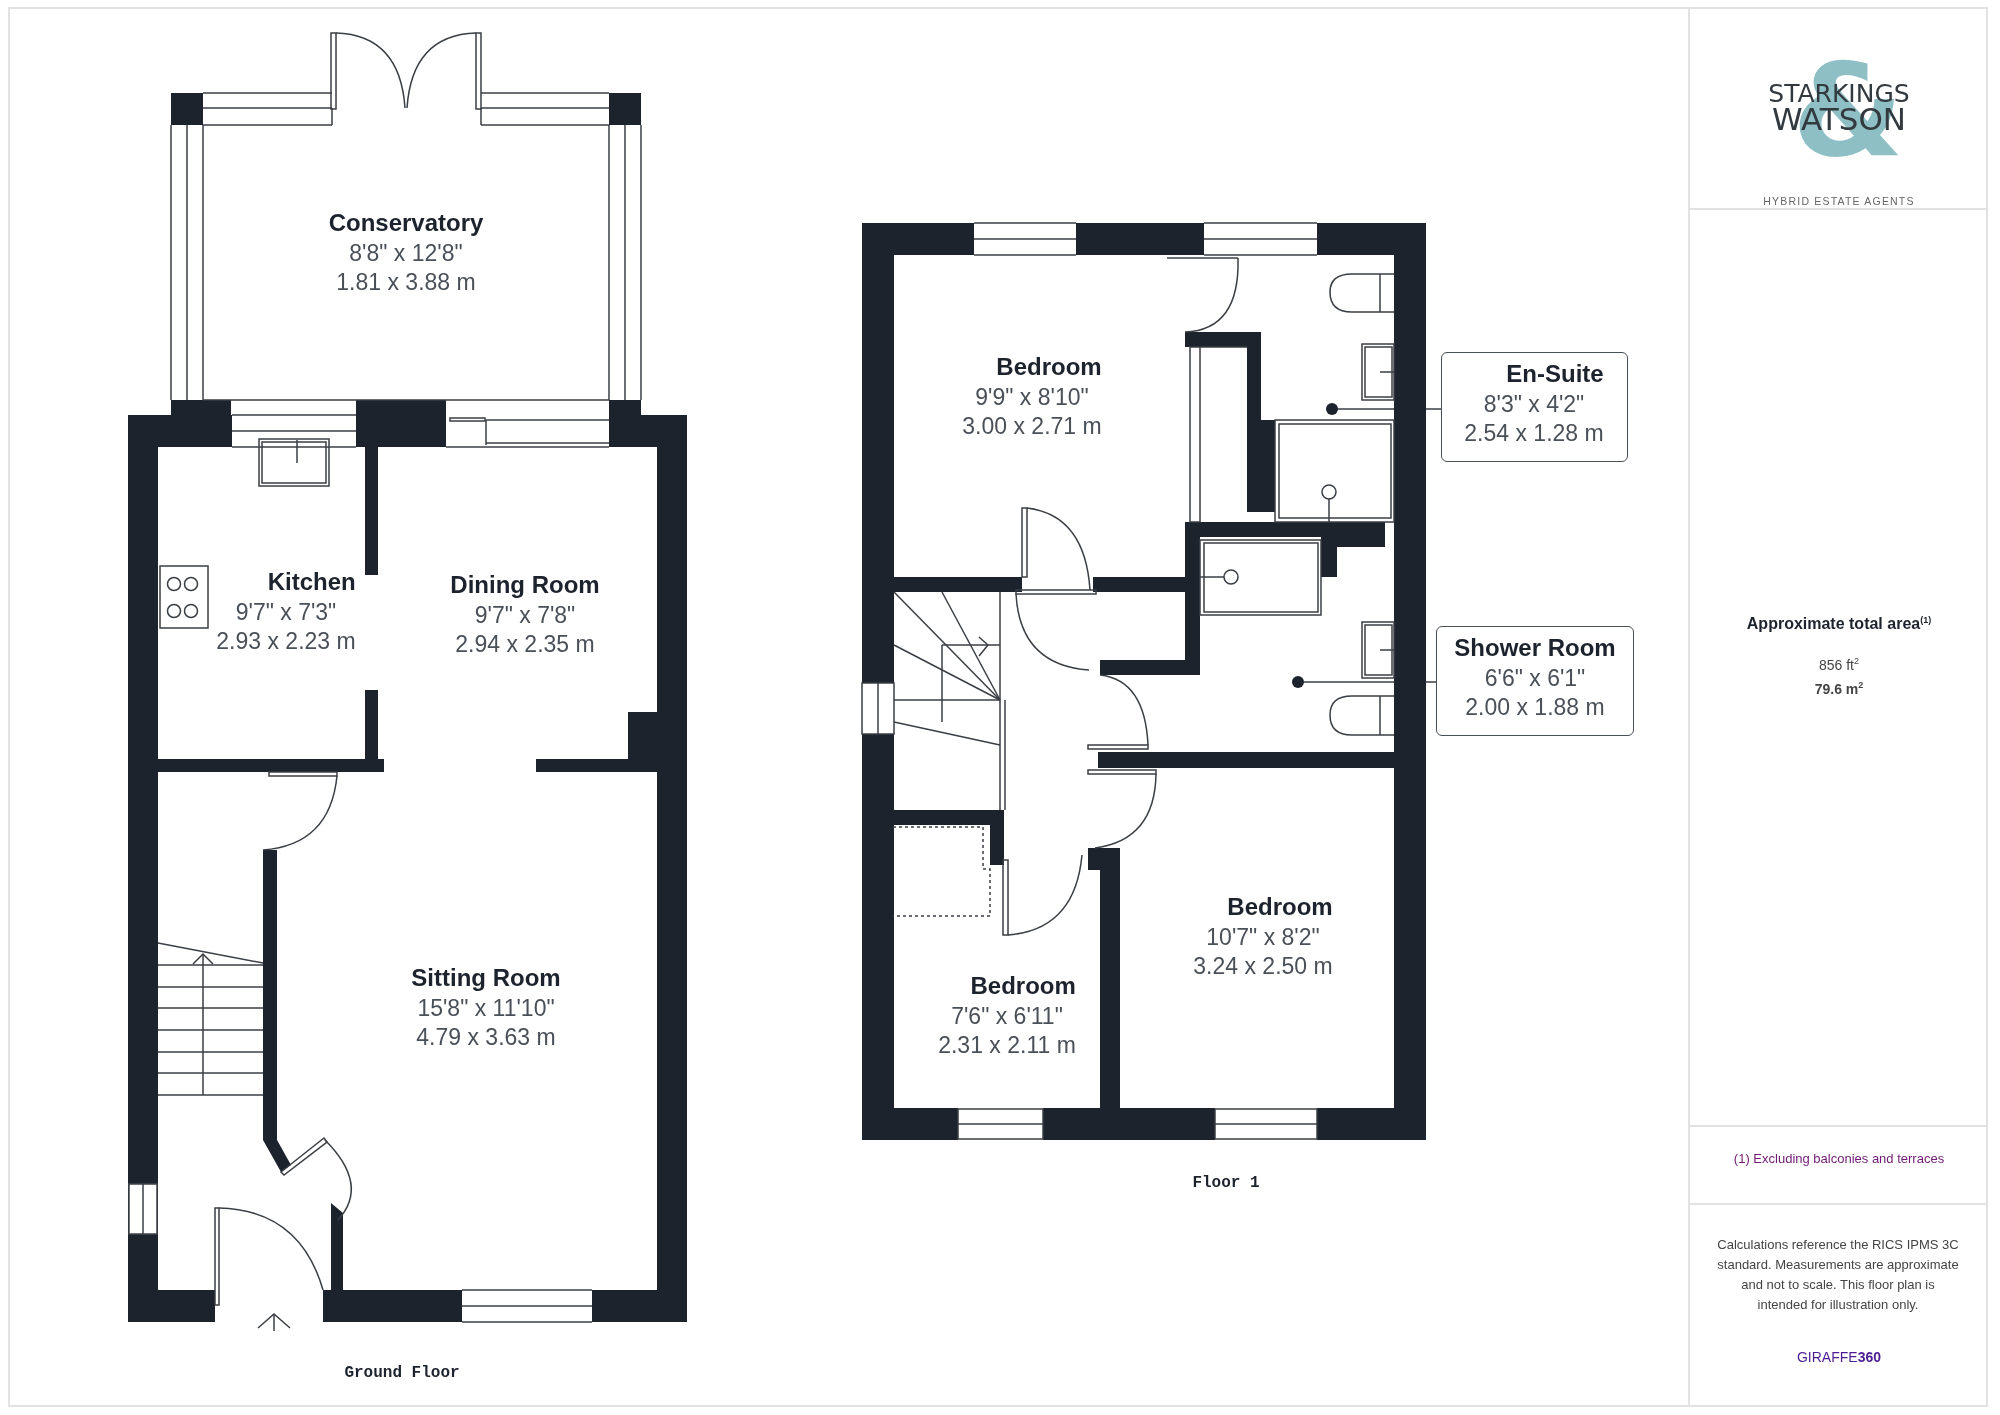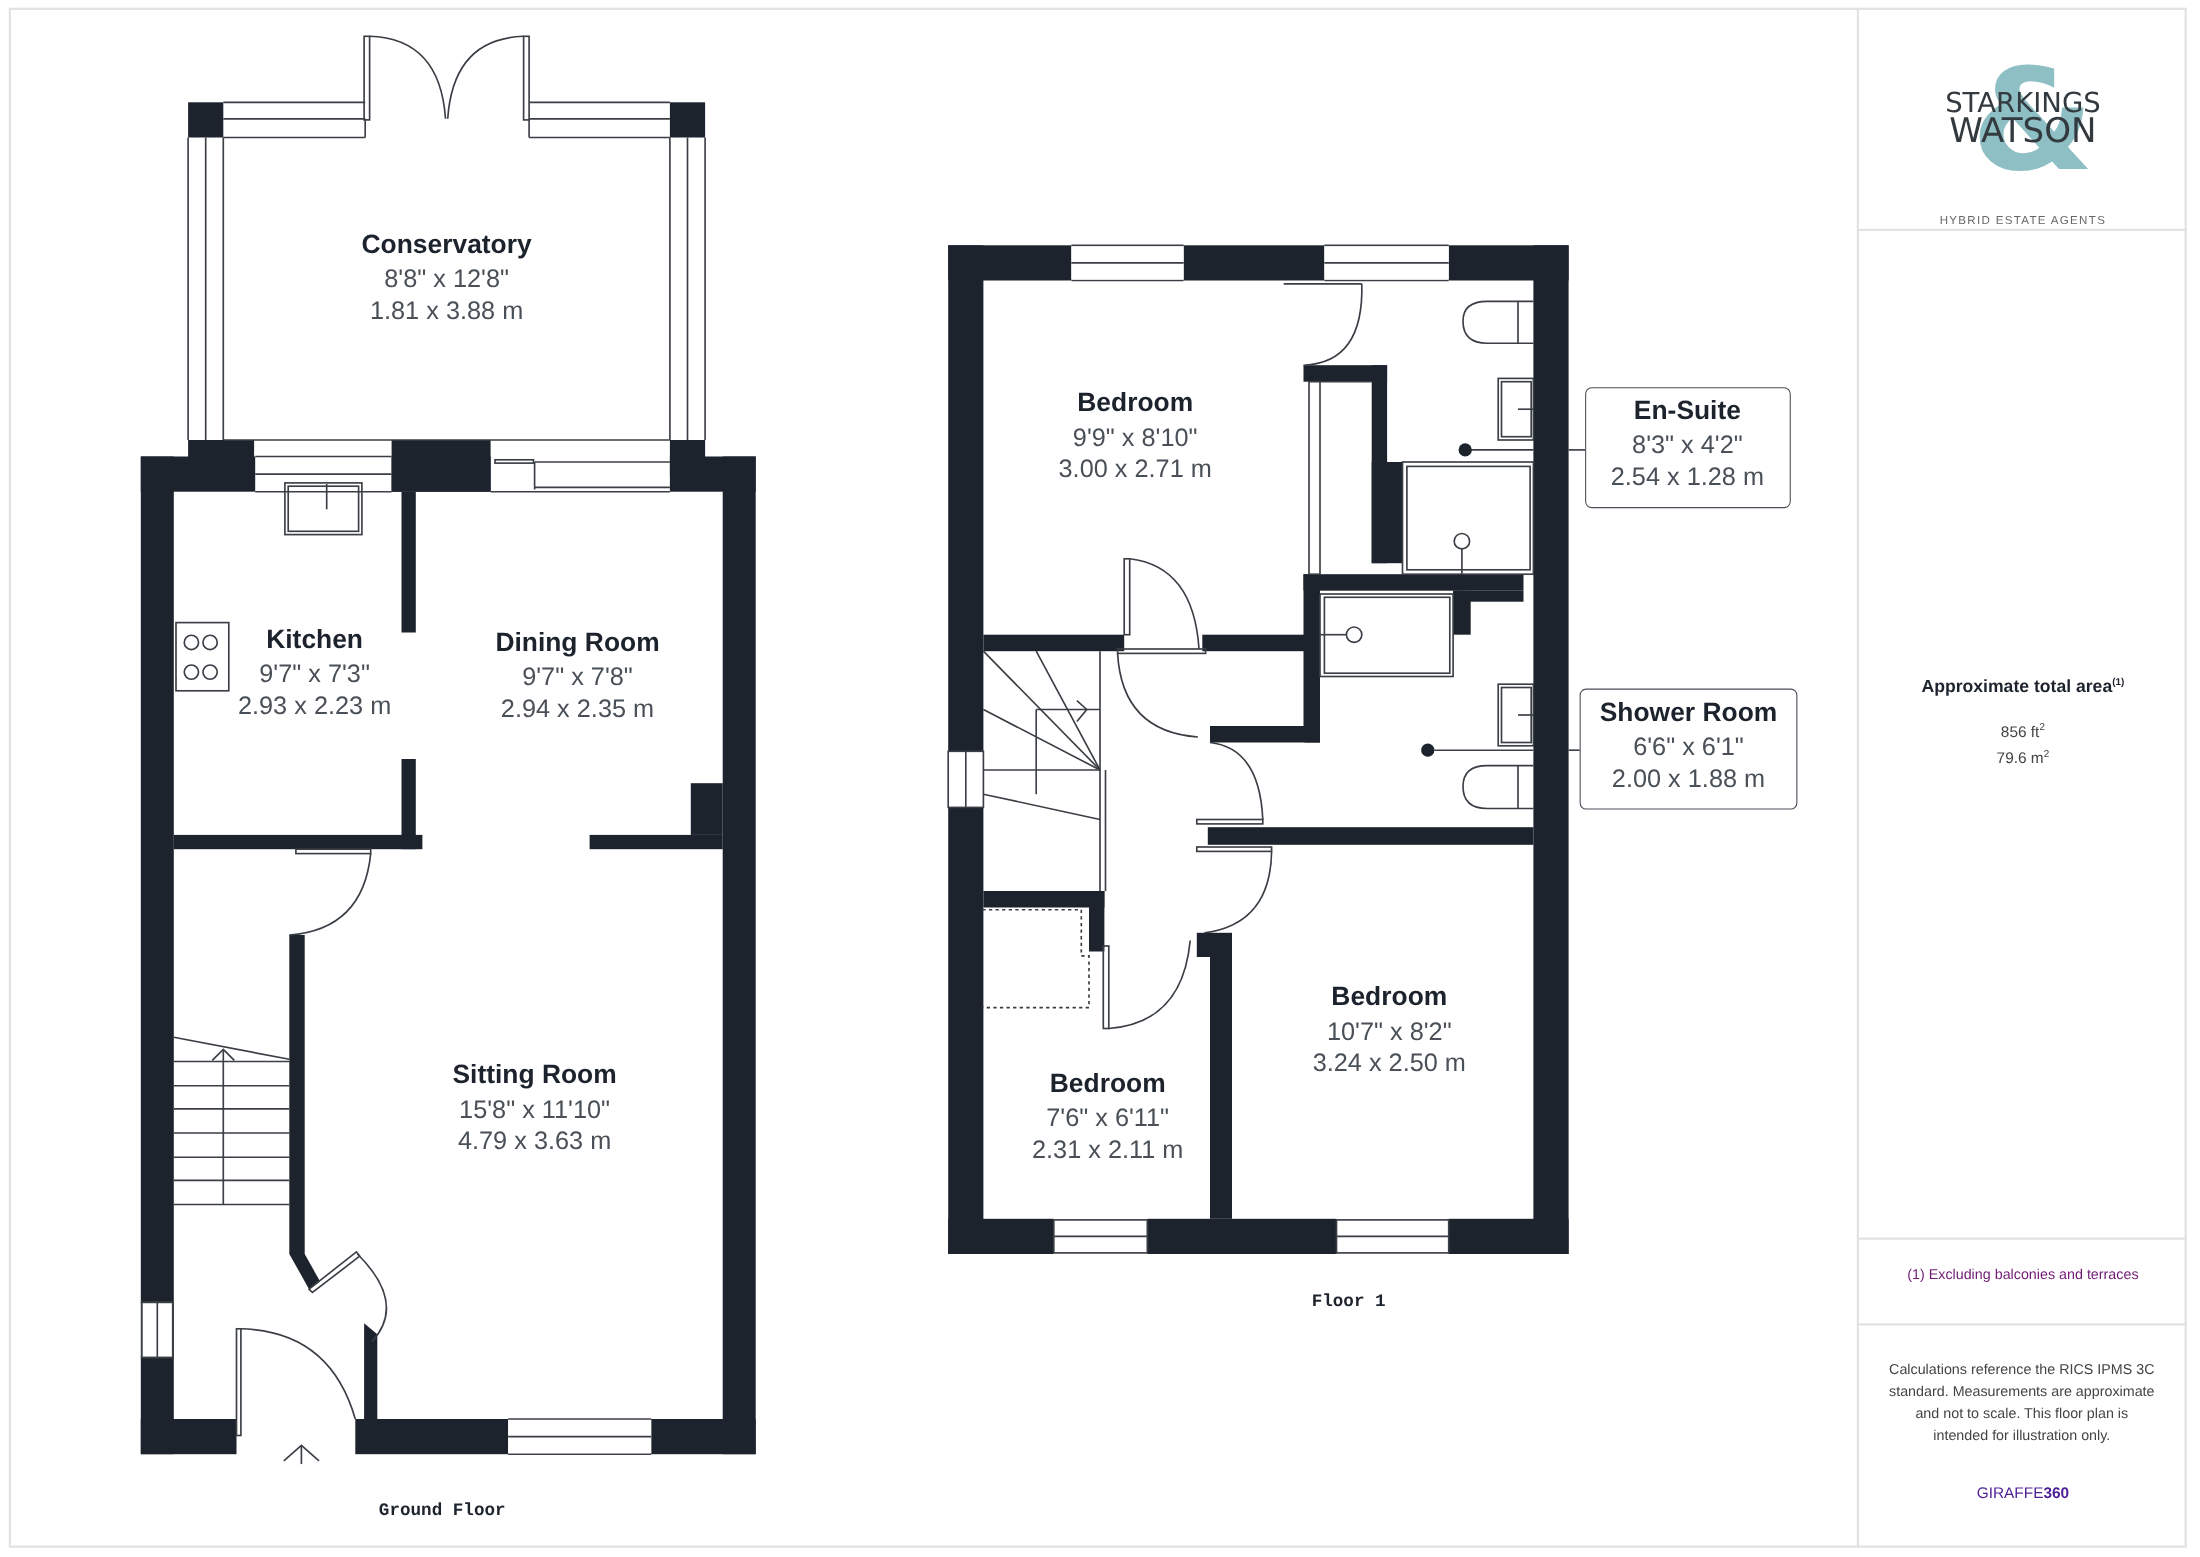--- a/index.html
+++ b/index.html
@@ -11,30 +11,30 @@
   .logo { top:0; height:203px; }
   .logo-amp { position:absolute; left:102px; top:40px; font-family:"DejaVu Sans", sans-serif; font-size:128px; font-weight:bold; color:#8dbfc4; line-height:1; }
   .logo-l1, .logo-l2 { position:absolute; left:0; width:100%; font-family:"DejaVu Sans", sans-serif; color:#333a3f; letter-spacing:0px; line-height:1; }
   .logo-l1 { top:74px; font-size:25px; }
   .logo-l2 { top:97px; font-size:31px; }
   .logo-sub { position:absolute; left:0; width:100%; top:152px; font-size:10.5px; letter-spacing:1.2px; color:#666;margin-top:36px; }
   .area { top:203px; height:917px; }
   .area-title { position:absolute; top:405px; left:0; width:100%; font-size:16px; font-weight:bold; color:#1c232d; }
   .area-title sup { font-size:9px; }
   .area-ft { position:absolute; top:446px; left:0; width:100%; font-size:14px; color:#444; }
-  .area-m { position:absolute; top:470px; left:0; width:100%; font-size:14px; color:#444; }
+  .area-m { position:absolute; top:470px; left:0; width:100%; font-size:14px; color:#444;font-weight:bold; }
   .area sup.u { font-size:9px; }
   .note { top:1118px; height:80px; }
   .note-text { position:absolute; top:26px; left:0; width:100%; font-size:13px; color:#701a75; }
   .disc { top:1198px; height:202px; border-bottom:none !important; }
   .disc-text { position:absolute; top:30px; left:26px; width:244px; font-size:13px; line-height:20px; color:#444; }
   .brand { position:absolute; top:144px; left:0; width:100%; font-size:14px; color:#4c1d95; }
   .brand b { font-weight:bold; }
   .lbl { position:absolute; text-align:center; color:#1c232d; line-height:1; white-space:nowrap; transform:translateX(-50%); }
-  .lbl .n { font-size:24px; font-weight:bold; display:block; }
+  .lbl .n { font-size:24px; font-weight:bold; display:block;text-align:right; }
   .lbl .d1, .lbl .d2 { font-size:23px; color:#4a5058; display:block; margin-top:7px; }
   .lbl .d2 { margin-top:6px; }
   .callout { position:absolute; border:1.5px solid #4a5058; border-radius:6px; background:#fff; box-sizing:border-box; }
   .floor-lbl { position:absolute; font-size:16px; font-weight:bold; color:#1c232d; transform:translateX(-50%);font-family:Liberation Mono, monospace; }
 </style>
 </head>
 <body>
 
 <div class="frame"></div>
 

